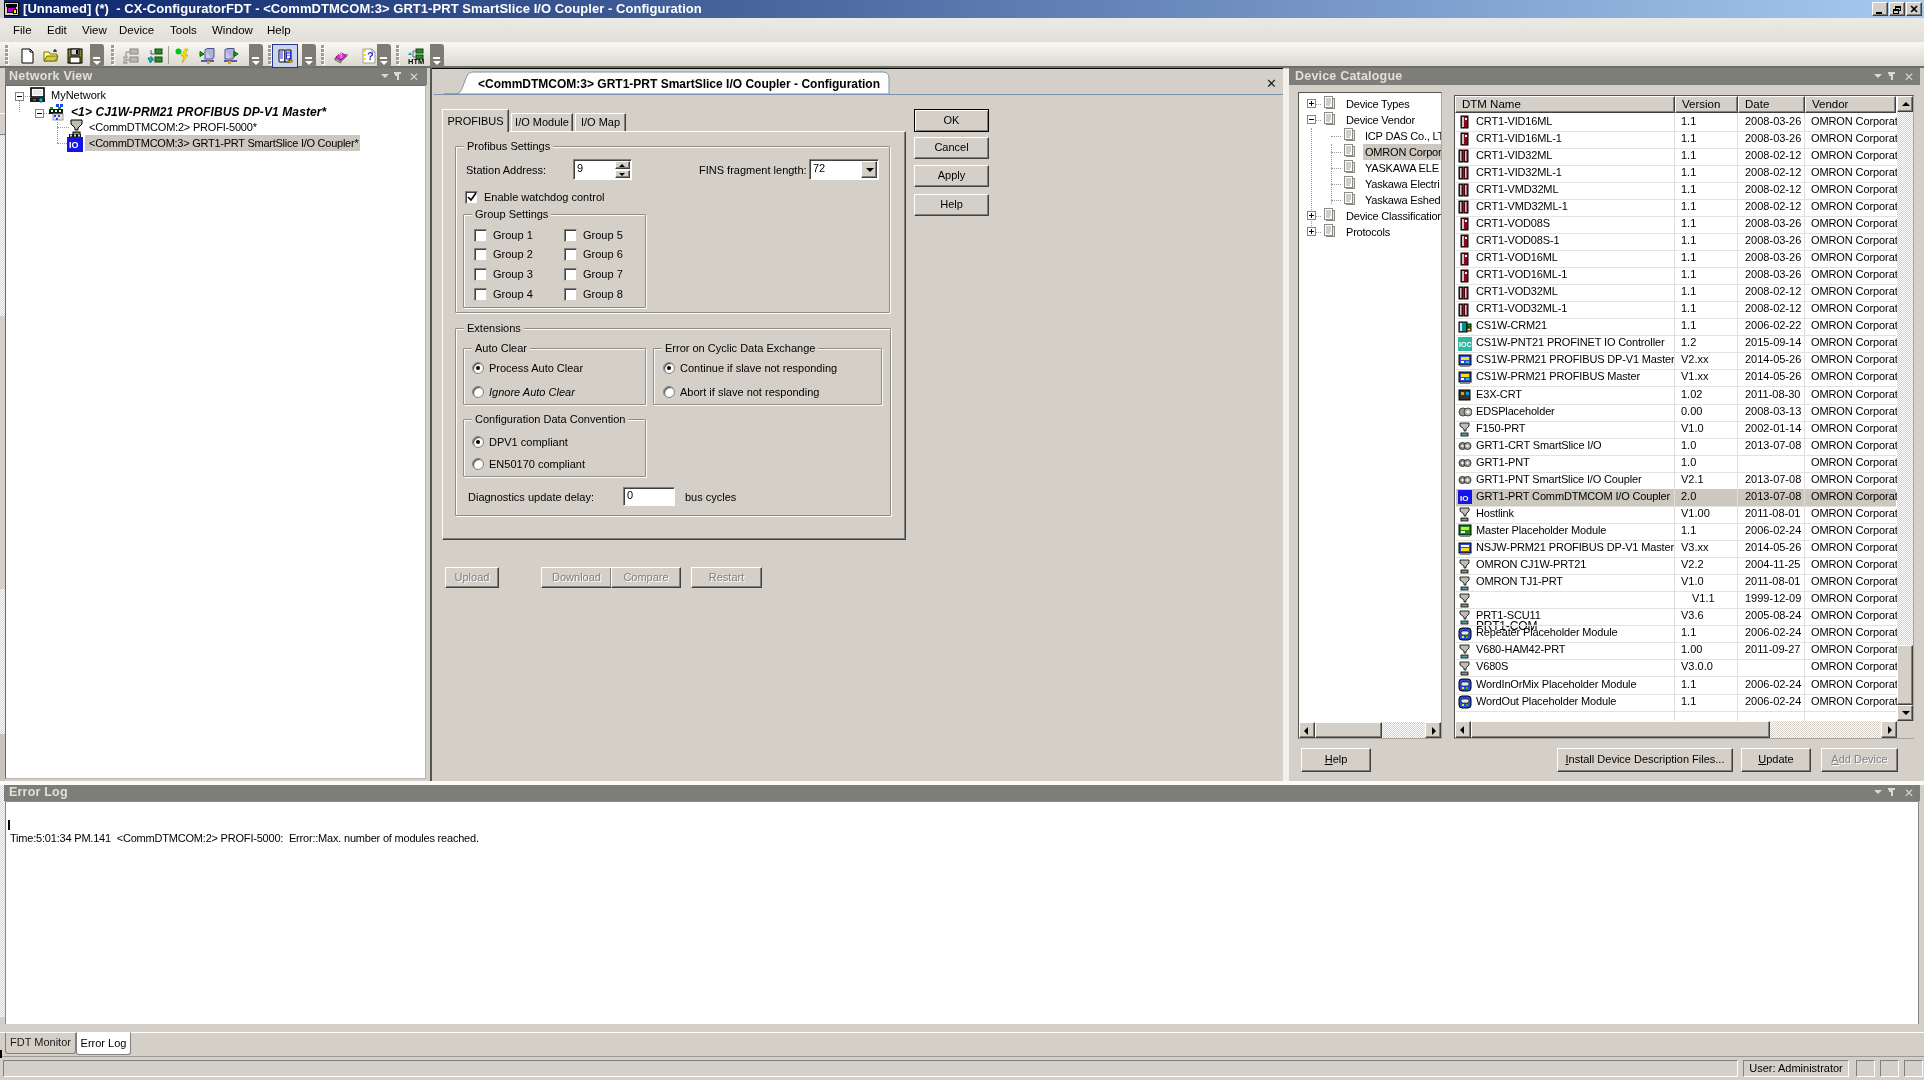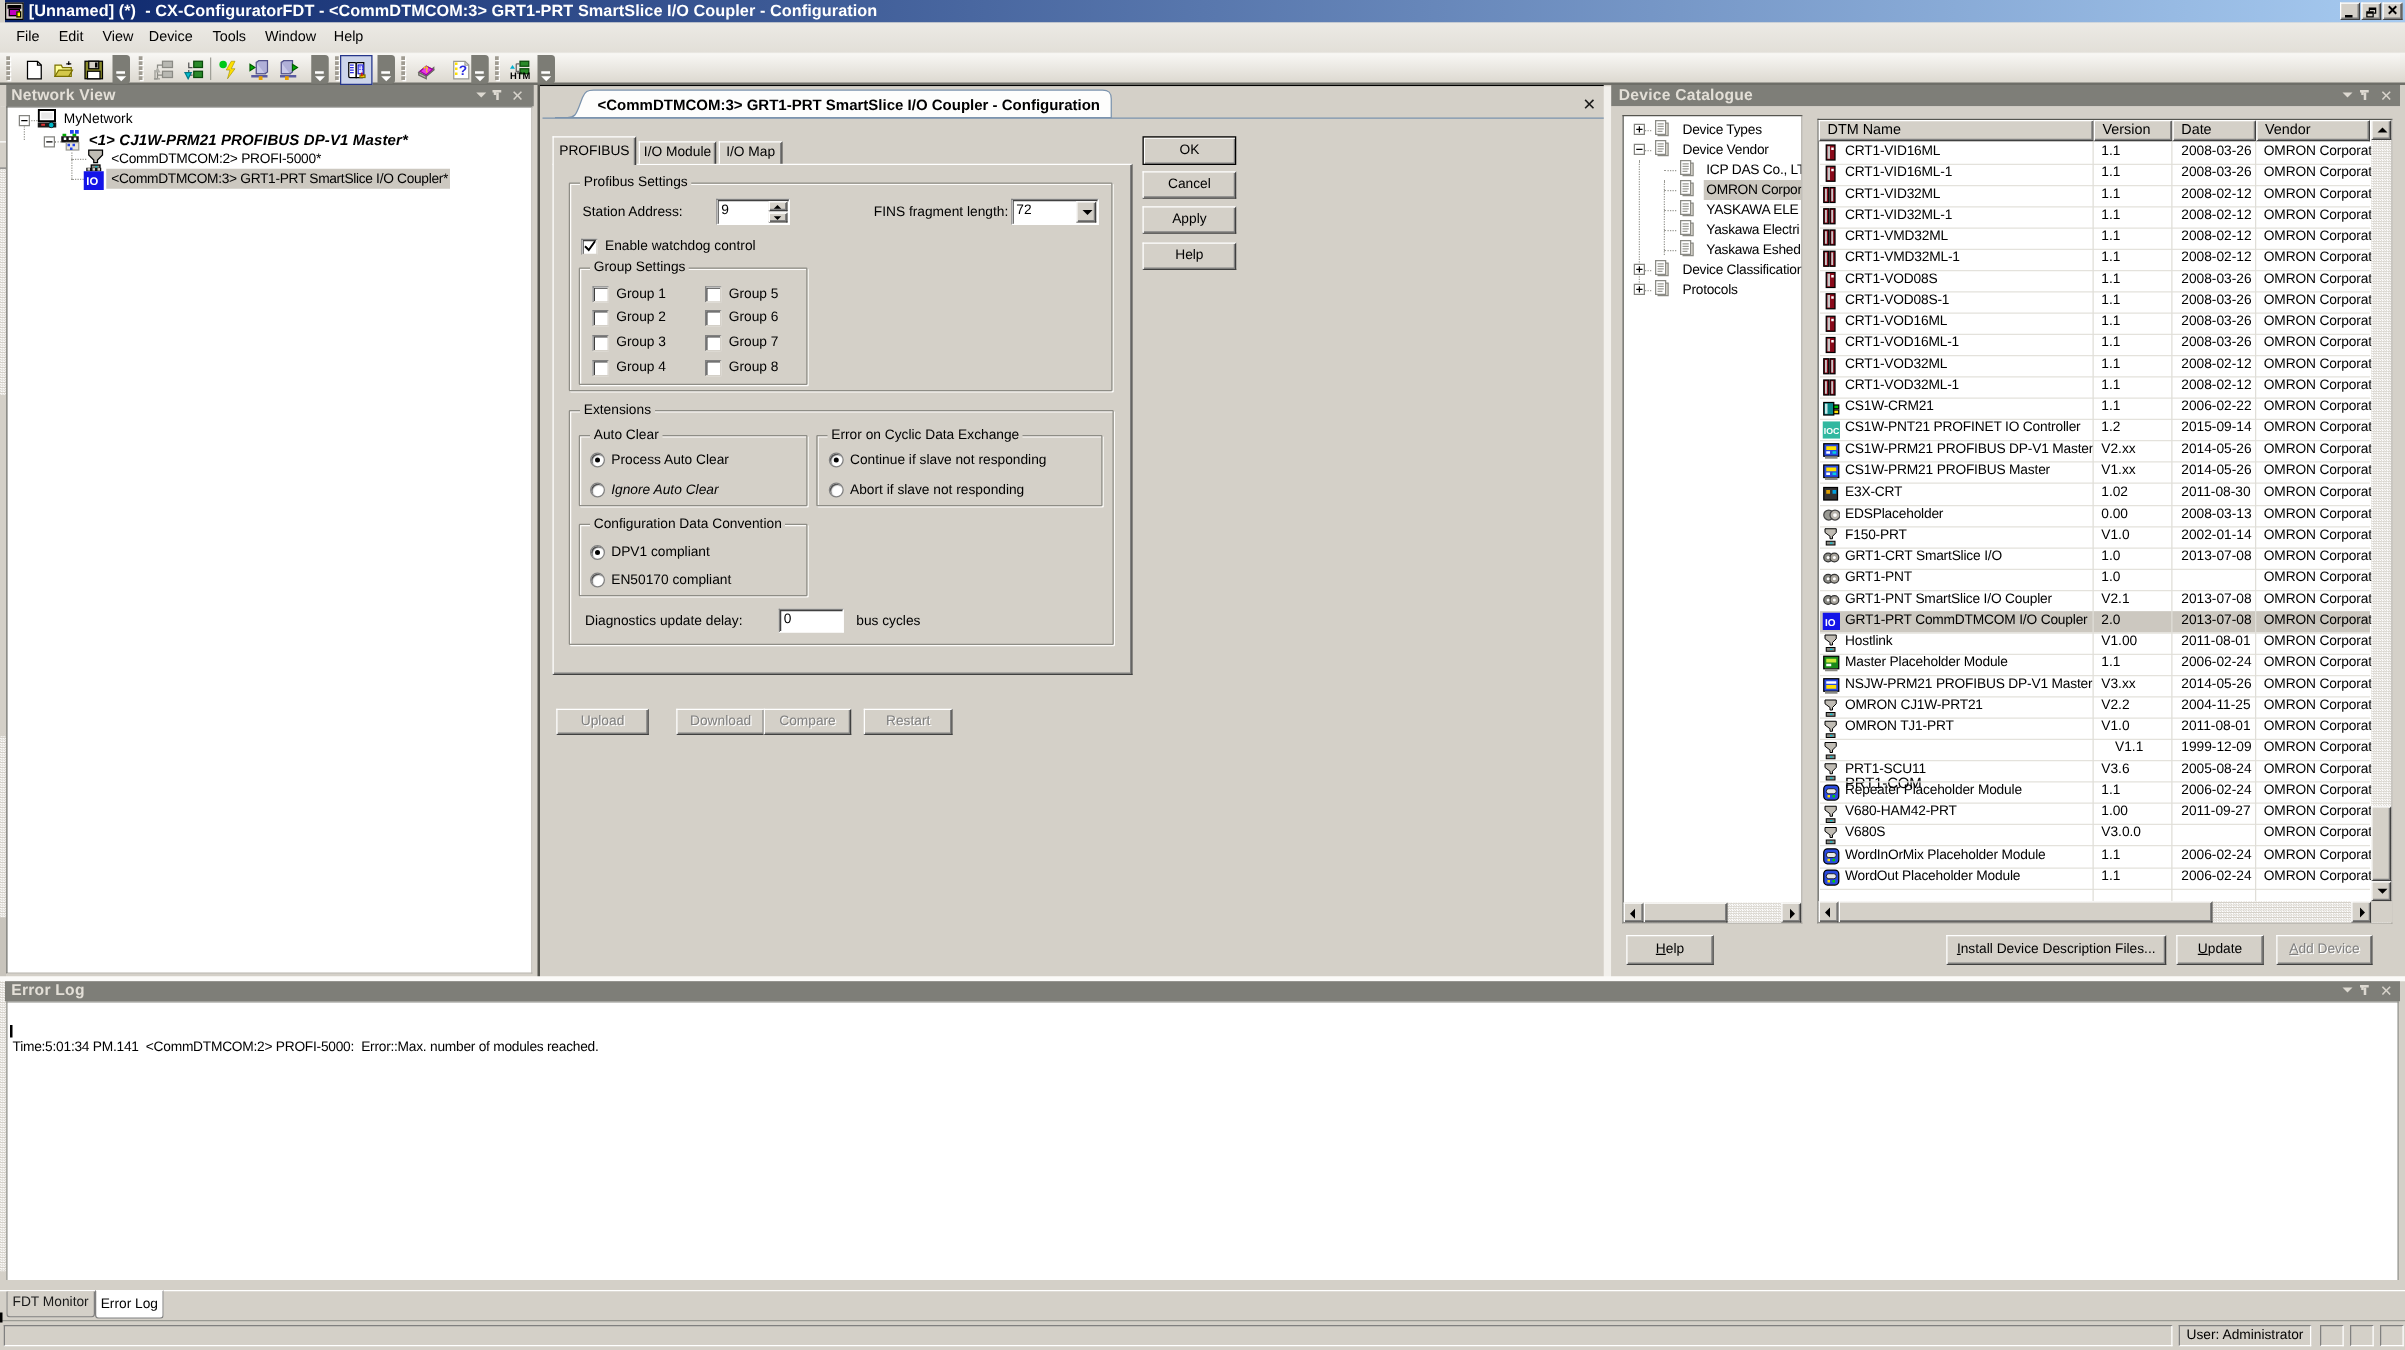--- a/index.html
+++ b/index.html
@@ -373,21 +373,21 @@
 <div class="abs sunk" style="left:623px;top:487px;width:52px;height:19px;">
     <span style="position:absolute;left:3px;top:1px;font-size:11px;">0</span>
   </div>
 <div class="abs" style="left:685px;top:491px;font-size:11px;">bus cycles</div>
 
 <div class="btn-def" style="left:914px;top:109px;width:75px;height:23px;line-height:20px;font-size:11px;">OK</div>
 <div class="btn" style="left:914px;top:137px;width:75px;height:22px;line-height:19px;font-size:11px;">Cancel</div>
 <div class="btn" style="left:914px;top:165px;width:75px;height:22px;line-height:19px;font-size:11px;">Apply</div>
 <div class="btn" style="left:914px;top:194px;width:75px;height:22px;line-height:19px;font-size:11px;">Help</div>
 
-<div class="btn btn-dis" style="left:445px;top:567px;width:74px;height:21px;line-height:18px;font-size:11px;">Upload</div>
+<div class="btn btn-dis" style="left:445px;top:567px;width:54px;height:21px;line-height:18px;font-size:11px;">Upload</div>
 <div class="btn btn-dis" style="left:529px;top:567px;width:71px;height:21px;line-height:18px;font-size:11px;margin-left:12px;">Download</div>
 <div class="btn btn-dis" style="left:611px;top:567px;width:70px;height:21px;line-height:18px;font-size:11px;">Compare</div>
 <div class="btn btn-dis" style="left:691px;top:567px;width:71px;height:21px;line-height:18px;font-size:11px;">Restart</div>
 
 <div class="abs" style="left:1920px;top:68px;width:4px;height:988px;background:#d4d0c8;"></div>
 
 <div class="abs ptitle" style="left:1289px;top:68px;width:631px;height:17px;line-height:16px;padding-left:6px;">Device Catalogue</div>
 <div class="titglyph" style="left:1874px;top:74px;width:0;height:0;border-left:4px solid transparent;border-right:4px solid transparent;border-top:4px solid #ddd9d1;"></div>
 <div class="abs" style="left:1888px;top:72px;width:7px;height:2px;background:#ddd9d1;"></div>
 <div class="abs" style="left:1891px;top:74px;width:2px;height:6px;background:#ddd9d1;"></div>

